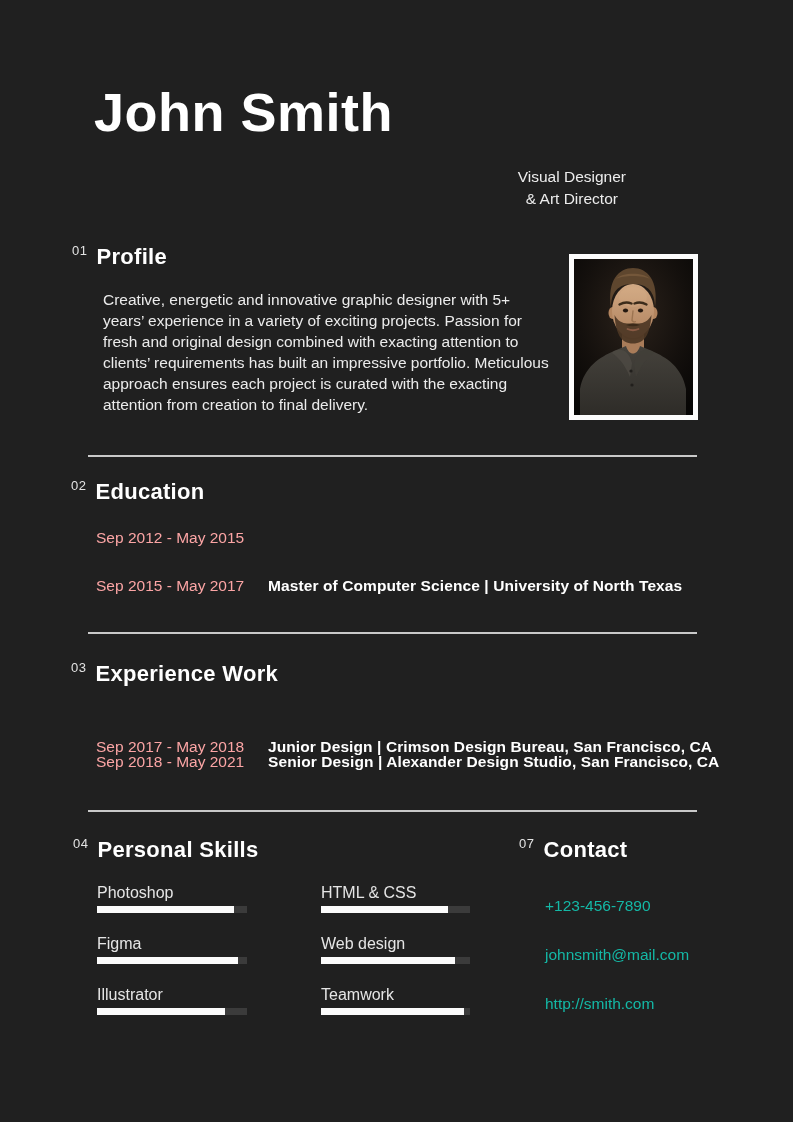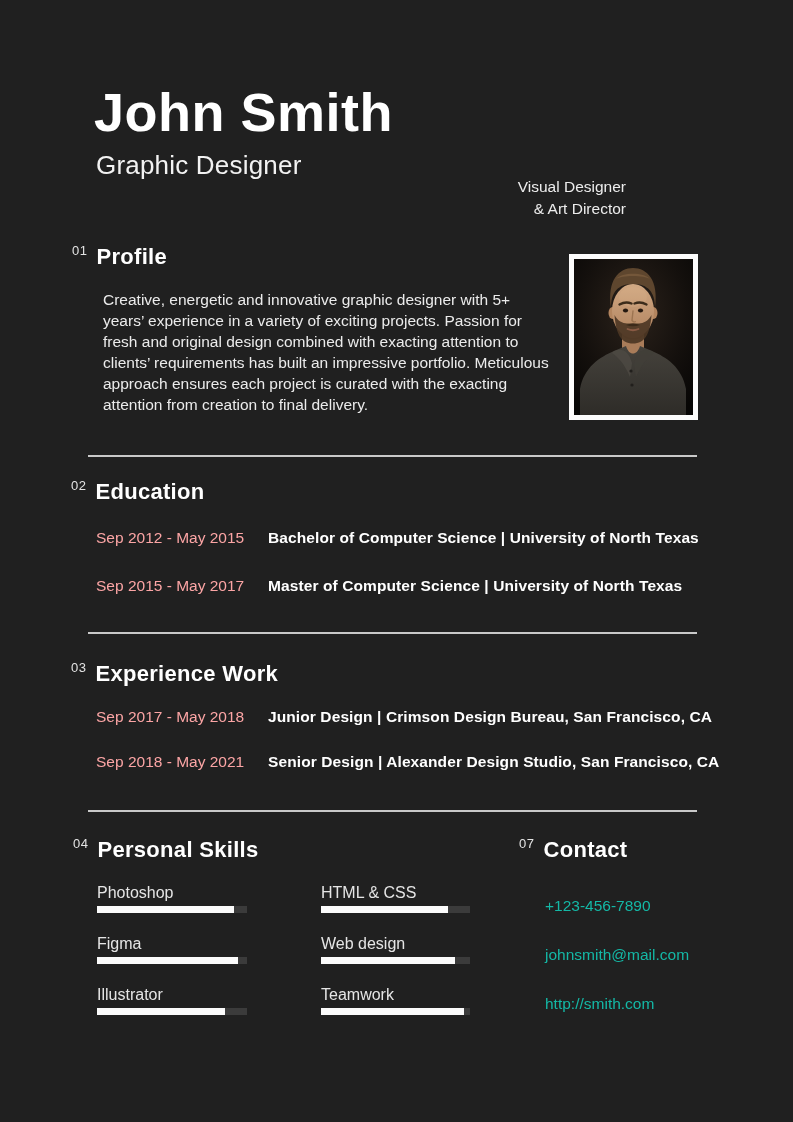--- a/index.html
+++ b/index.html
@@ -7,21 +7,21 @@
   .page {
     position:relative; width:727px; height:1122px; overflow:hidden;
     background:#202020; font-family:"Liberation Sans", sans-serif;
     -webkit-font-smoothing:antialiased;
   }
   .abs { position:absolute; }
 
   
   .name { left:94px; top:82px; font-size:54px; font-weight:700; color:#ffffff; letter-spacing:.5px; line-height:60px; }
   .job-title { left:96px; top:150px; font-size:26px; font-weight:400; color:#f2f2f2; letter-spacing:.2px; }
-  .tagline { right:101px; top:176px; text-align:right; font-size:15.5px; line-height:21.5px; color:#ececec; }
+  .tagline { right:101px; top:166px; text-align:center; font-size:15.5px; line-height:21.5px; color:#ececec; }
 
   
   .sec-head { white-space:nowrap; }
   .sec-num { font-size:13px; font-weight:400; color:#e3e3e3; vertical-align:top; position:relative; top:-1px; margin-right:9px; letter-spacing:.5px; }
   .sec-title { font-size:22px; font-weight:700; color:#ffffff; letter-spacing:.3px; }
   .head-profile   { left:72px;  top:244px; }
   .head-education { left:71px;  top:479px; }
   .head-experience{ left:71px;  top:661px; }
   .head-skills    { left:73px;  top:837px; }
   .head-contact   { left:519px; top:837px; }
@@ -35,42 +35,41 @@
 
   
   .divider { left:88px; width:609px; height:2px; background:#c9c9c9; }
   .divider-1 { top:455px; } .divider-2 { top:632px; } .divider-3 { top:810px; }
 
   
   .t-row { left:96px; display:flex; align-items:baseline; white-space:nowrap; }
   .t-row .row-date { width:172px; flex:0 0 172px; font-size:15.5px; color:#fca5a5; }
   .t-row .row-detail { font-size:15.5px; font-weight:700; color:#ffffff; letter-spacing:.1px; }
   .edu-row-1 { top:529px; } .edu-row-2 { top:577px; }
-  .exp-row-1 { top:708px; } .exp-row-2 { top:753px; }
+  .exp-row-1 { top:738px; } .exp-row-2 { top:753px; }
 
   
   .skills-col { top:884px; }
   .skills-col-left  { left:97px;  width:150px; }
   .skills-col-right { left:306px; width:149px;margin-left:15px; }
   .skill { height:28px; margin-bottom:23px; }
   .skill-label { font-size:16px; line-height:18px; color:#e5e5e5; }
   .skill-track { margin-top:4px; height:7px; background:#3b3b3b; }
   .skill-fill { height:100%; width:0; background:#fbfbfb; }
 
   
   .contact-list { left:545px; top:897px; }
   .contact-item { font-size:15.5px; line-height:18px; color:#14b8a6; margin-bottom:31px; white-space:nowrap; }
 </style>
 </head>
 <body>
 
 <div class="page">
 
   <h1 class="abs name">John Smith</h1>
-  <div class="abs job-title">Graphic Designer</div>
   <div class="abs tagline">
     <div>Visual Designer</div>
     <div>&amp; Art Director</div>
   </div>
 
   <div class="abs sec-head head-profile">
     <span class="sec-num">01</span><span class="sec-title">Profile</span>
   </div>
   <p class="abs profile-text">Creative, energetic and innovative graphic designer with 5+ years’ experience in a variety of exciting projects. Passion for fresh and original design combined with exacting attention to clients’ requirements has built an impressive portfolio. Meticulous approach ensures each project is curated with the exacting attention from creation to final delivery.</p>
 
@@ -125,21 +124,20 @@
     </svg>
   </div>
 
   <div class="abs divider divider-1"></div>
 
   <div class="abs sec-head head-education">
     <span class="sec-num">02</span><span class="sec-title">Education</span>
   </div>
   <div class="abs t-row edu-row-1">
     <span class="row-date">Sep 2012 - May 2015</span>
-    <span class="row-detail">Bachelor of Computer Science | University of North Texas</span>
   </div>
   <div class="abs t-row edu-row-2">
     <span class="row-date">Sep 2015 - May 2017</span>
     <span class="row-detail">Master of Computer Science | University of North Texas</span>
   </div>
 
   <div class="abs divider divider-2"></div>
 
   <div class="abs sec-head head-experience">
     <span class="sec-num">03</span><span class="sec-title">Experience Work</span>

